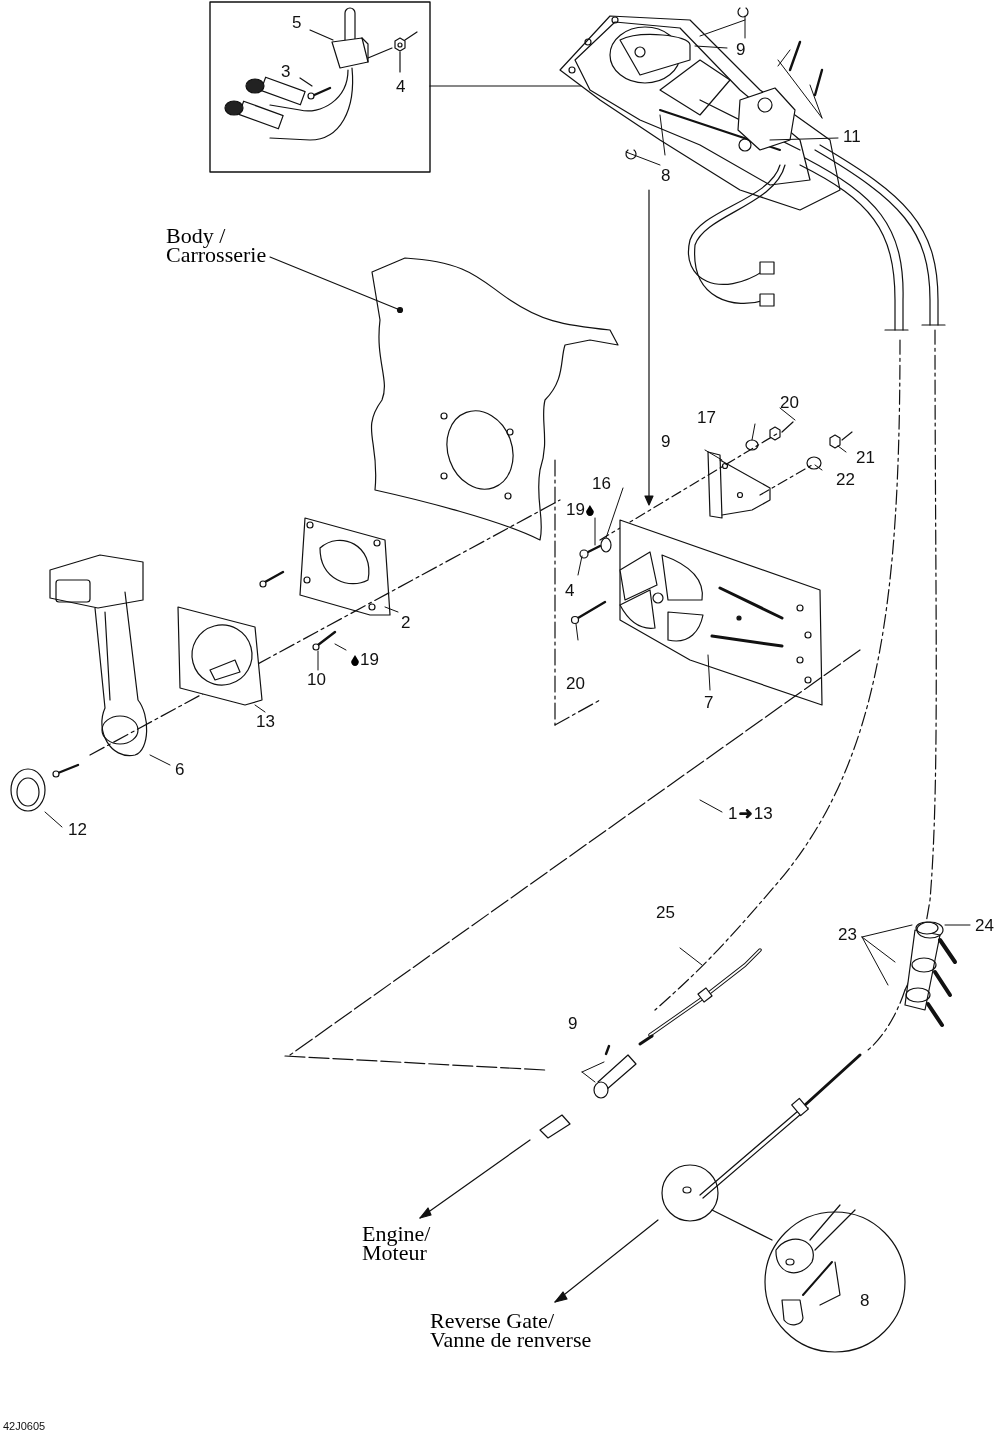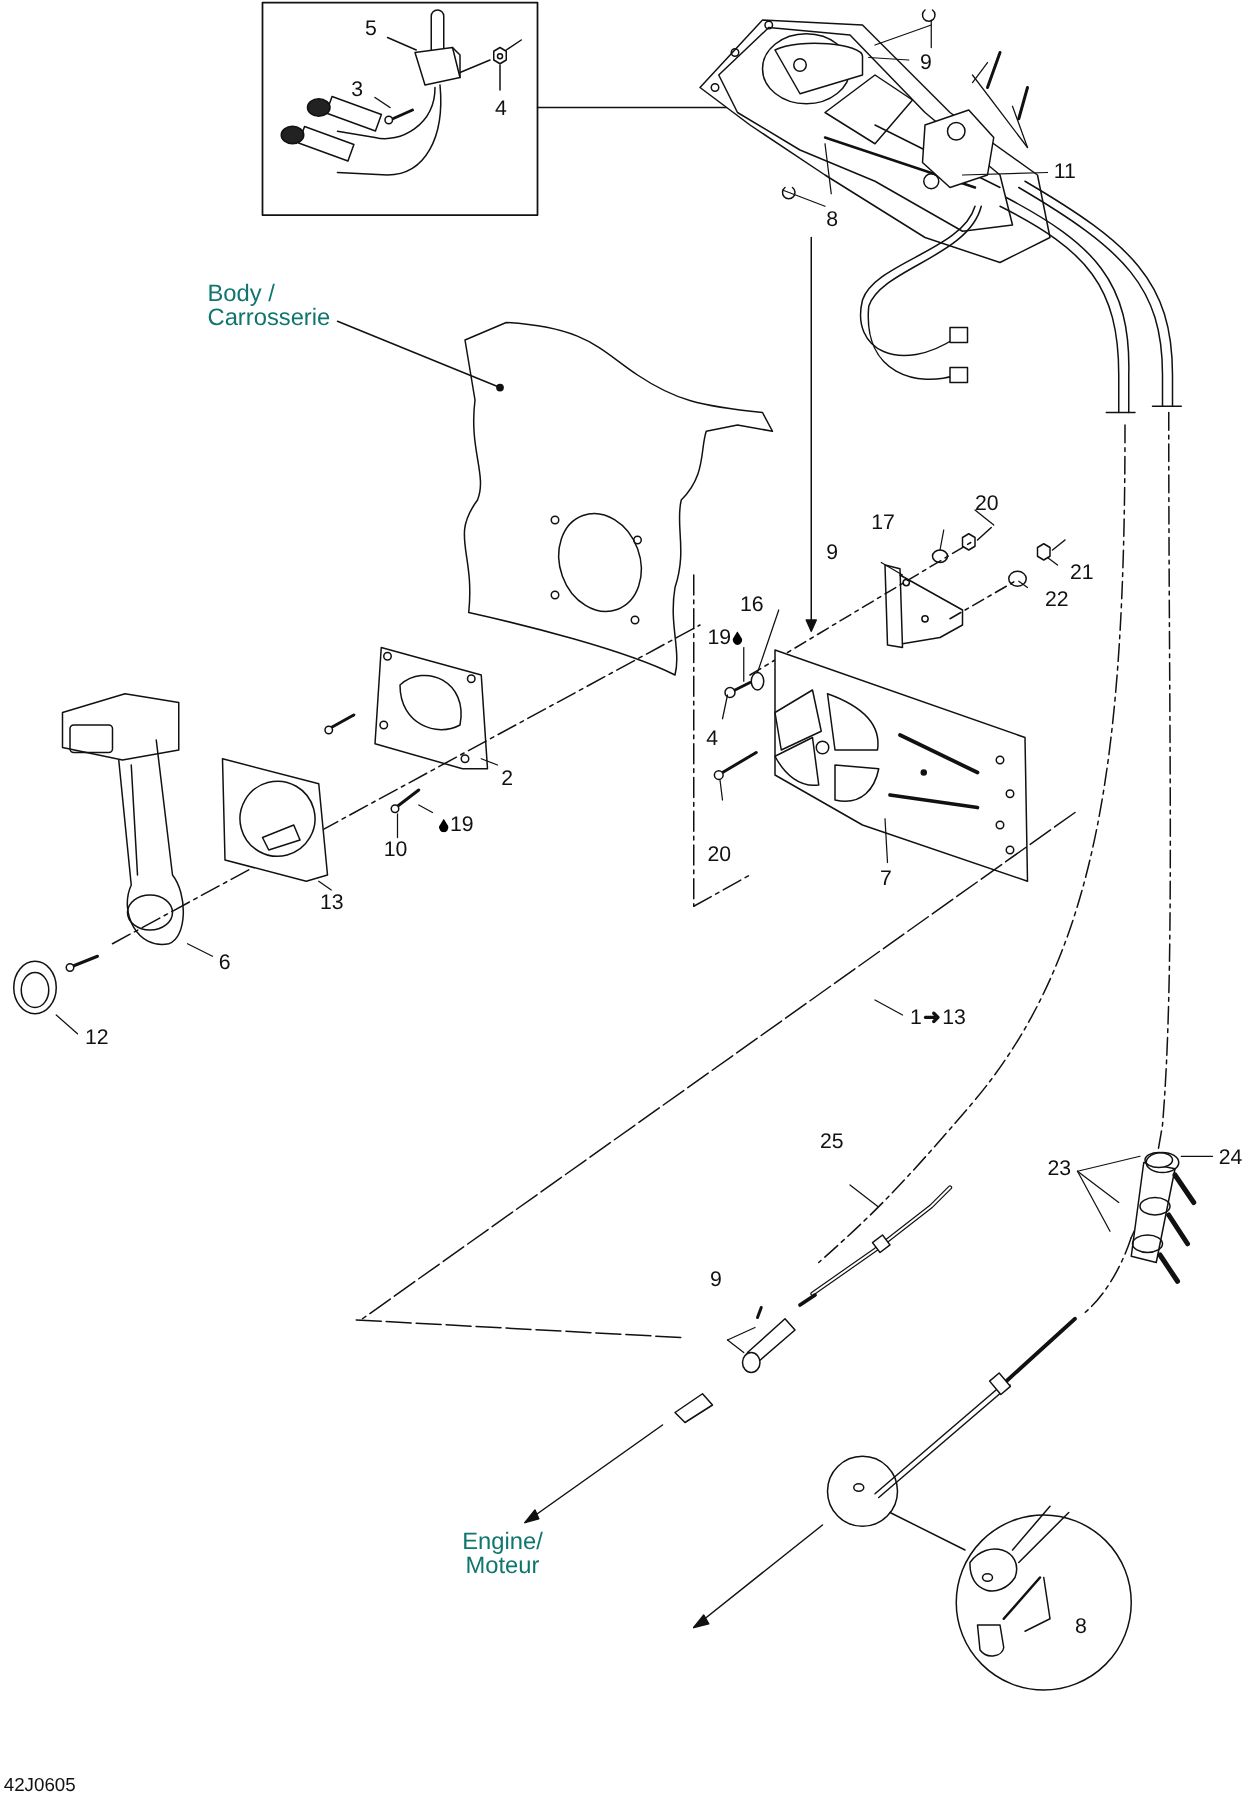--- a/index.html
+++ b/index.html
@@ -1,24 +1,24 @@
 <!DOCTYPE html>
 <html><head>
 <meta charset="utf-8">
 <style>
   html, body { margin: 0; padding: 0; background: #ffffff; }
   body { width: 1000px; height: 1440px; position: relative; overflow: hidden;
          font-family: "Liberation Sans", sans-serif; color: #000; }
   #stage { position: absolute; left: 0; top: 0; width: 1000px; height: 1440px; }
   svg { position: absolute; left: 0; top: 0; }
   .lbl { position: absolute; font-size: 17px; line-height: 19px; white-space: nowrap; color: #111; }
-  .lbl-multi { position: absolute; font-size: 19px; line-height: 19px; color: #0f766e; }
+  .lbl-multi { position: absolute; font-size: 22px; line-height: 19px; color: #000000; font-family: Liberation Serif, serif; }
   .lbl-multi span { display: block; }
-  .center { text-align: center; }
-  .figid { position: absolute; left: 3px; top: 1420px; font-size: 15px; color: #111; text-align: center; }
+  .center { }
+  .figid { position: absolute; left: 3px; top: 1420px; font-size: 11px; color: #111; text-align: center; }
   .drop { display: inline-block; width: 8px; height: 11px; background: #000;
           border-radius: 50% 50% 50% 50% / 60% 60% 40% 40%; position: relative; top: 1px; margin: 0 1px; }
   .drop-pre { clip-path: polygon(50% 0, 100% 60%, 100% 100%, 0 100%, 0 60%); border-radius: 0 0 50% 50%; }
   .arrowr { font-weight: bold; margin: 0 1px; }
 </style>
 </head>
 <body>
 
 <div id="stage">
 
@@ -354,17 +354,21 @@
 
 <span class="lbl" style="left:656px;top:903px">25</span>
 <span class="lbl" style="left:838px;top:925px">23</span>
 <span class="lbl" style="left:975px;top:916px">24</span>
 <span class="lbl" style="left:568px;top:1014px">9</span>
 
 <div class="lbl-multi center" style="left:362px;top:1224px;width:80px">
   <span>Engine/</span>
   <span>Moteur</span>
 </div>
+<div class="lbl-multi center" style="left:430px;top:1311px;width:200px">
+  <span>Reverse Gate/</span>
+  <span>Vanne de renverse</span>
+</div>
 <span class="lbl" style="left:860px;top:1291px">8</span>
 
 <span class="figid">42J0605</span>
 
 </div>
 
 </body></html>

